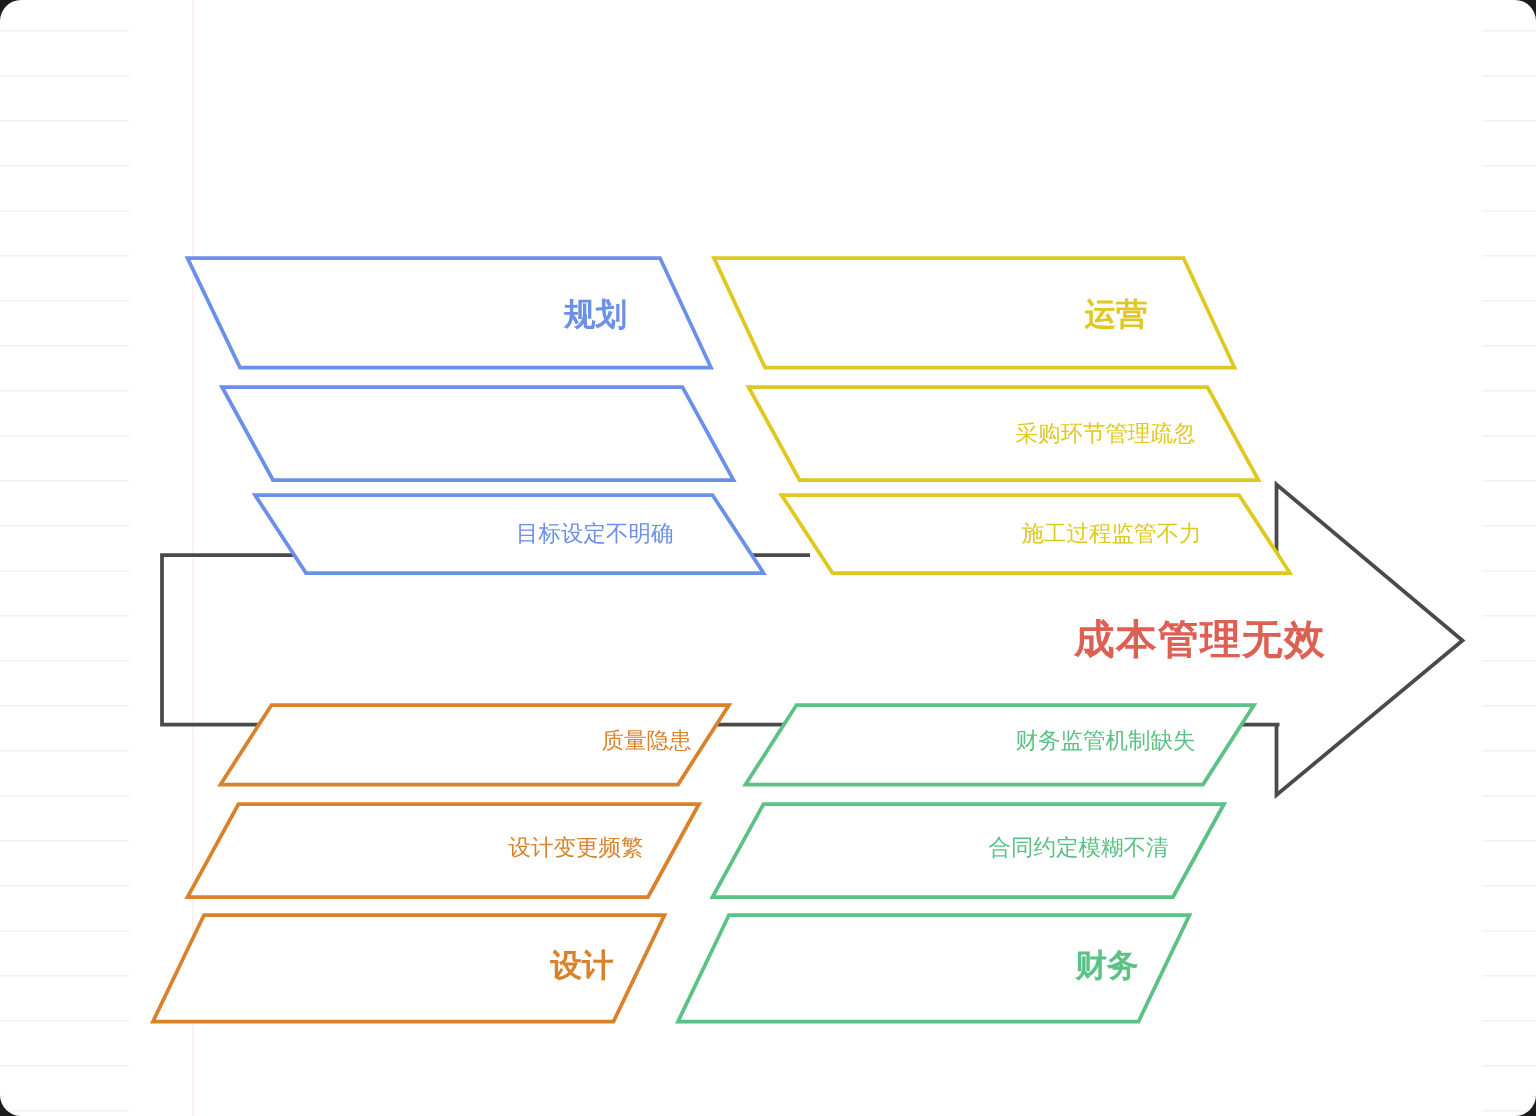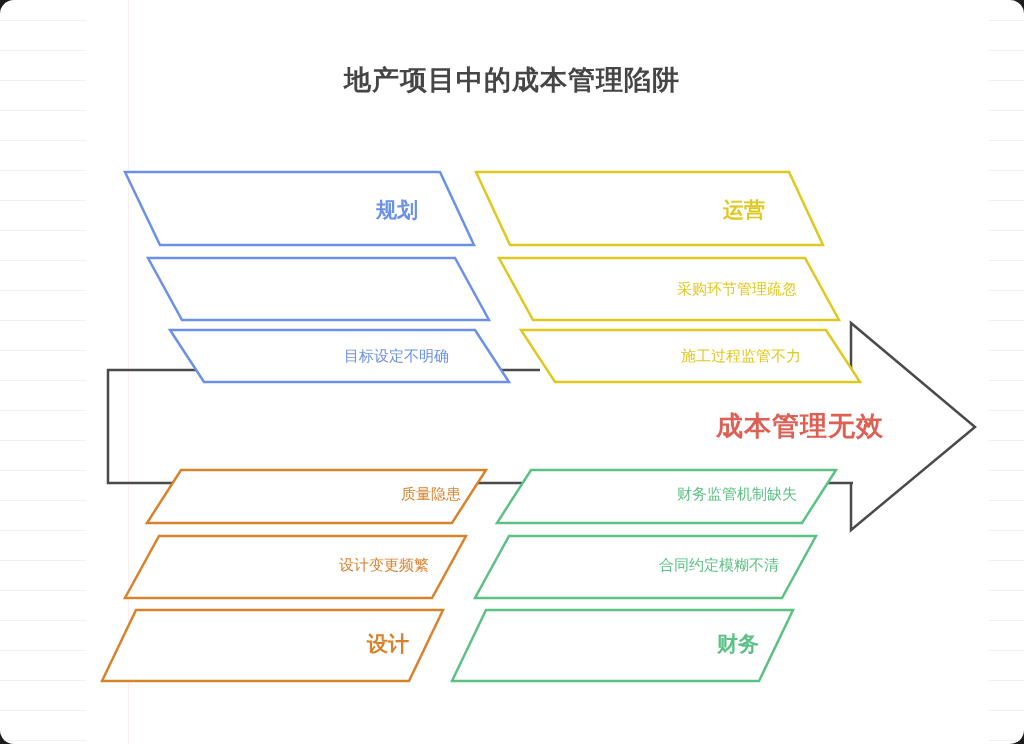--- a/index.html
+++ b/index.html
@@ -142,21 +142,20 @@
       <div class="rule-line" style="top: 560px;"></div>
       <div class="rule-line" style="top: 590px;"></div>
       <div class="rule-line" style="top: 620px;"></div>
       <div class="rule-line" style="top: 650px;"></div>
       <div class="rule-line" style="top: 680px;"></div>
       <div class="rule-line" style="top: 710px;"></div>
       <div class="rule-line" style="top: 740px;"></div>
     </div>
   <div class="margin-line"></div>
 
-  <div id="title">地产项目中的成本管理陷阱</div>
 
   <svg id="fishbone" width="1024" height="744">
 
     <g>
       <path d="M 250 370 L 108 370 L 108 483 L 250 483" fill="none" stroke="#4a4a4a" stroke-width="2.5"></path>
       <line x1="455" y1="370" x2="540" y2="370" stroke="#4a4a4a" stroke-width="2.5"></line>
       <line x1="455" y1="483" x2="540" y2="483" stroke="#4a4a4a" stroke-width="2.5"></line>
       <line x1="808" y1="370" x2="853" y2="370" stroke="#4a4a4a" stroke-width="2.5"></line>
       <line x1="808" y1="483" x2="853" y2="483" stroke="#4a4a4a" stroke-width="2.5"></line>
     </g>

